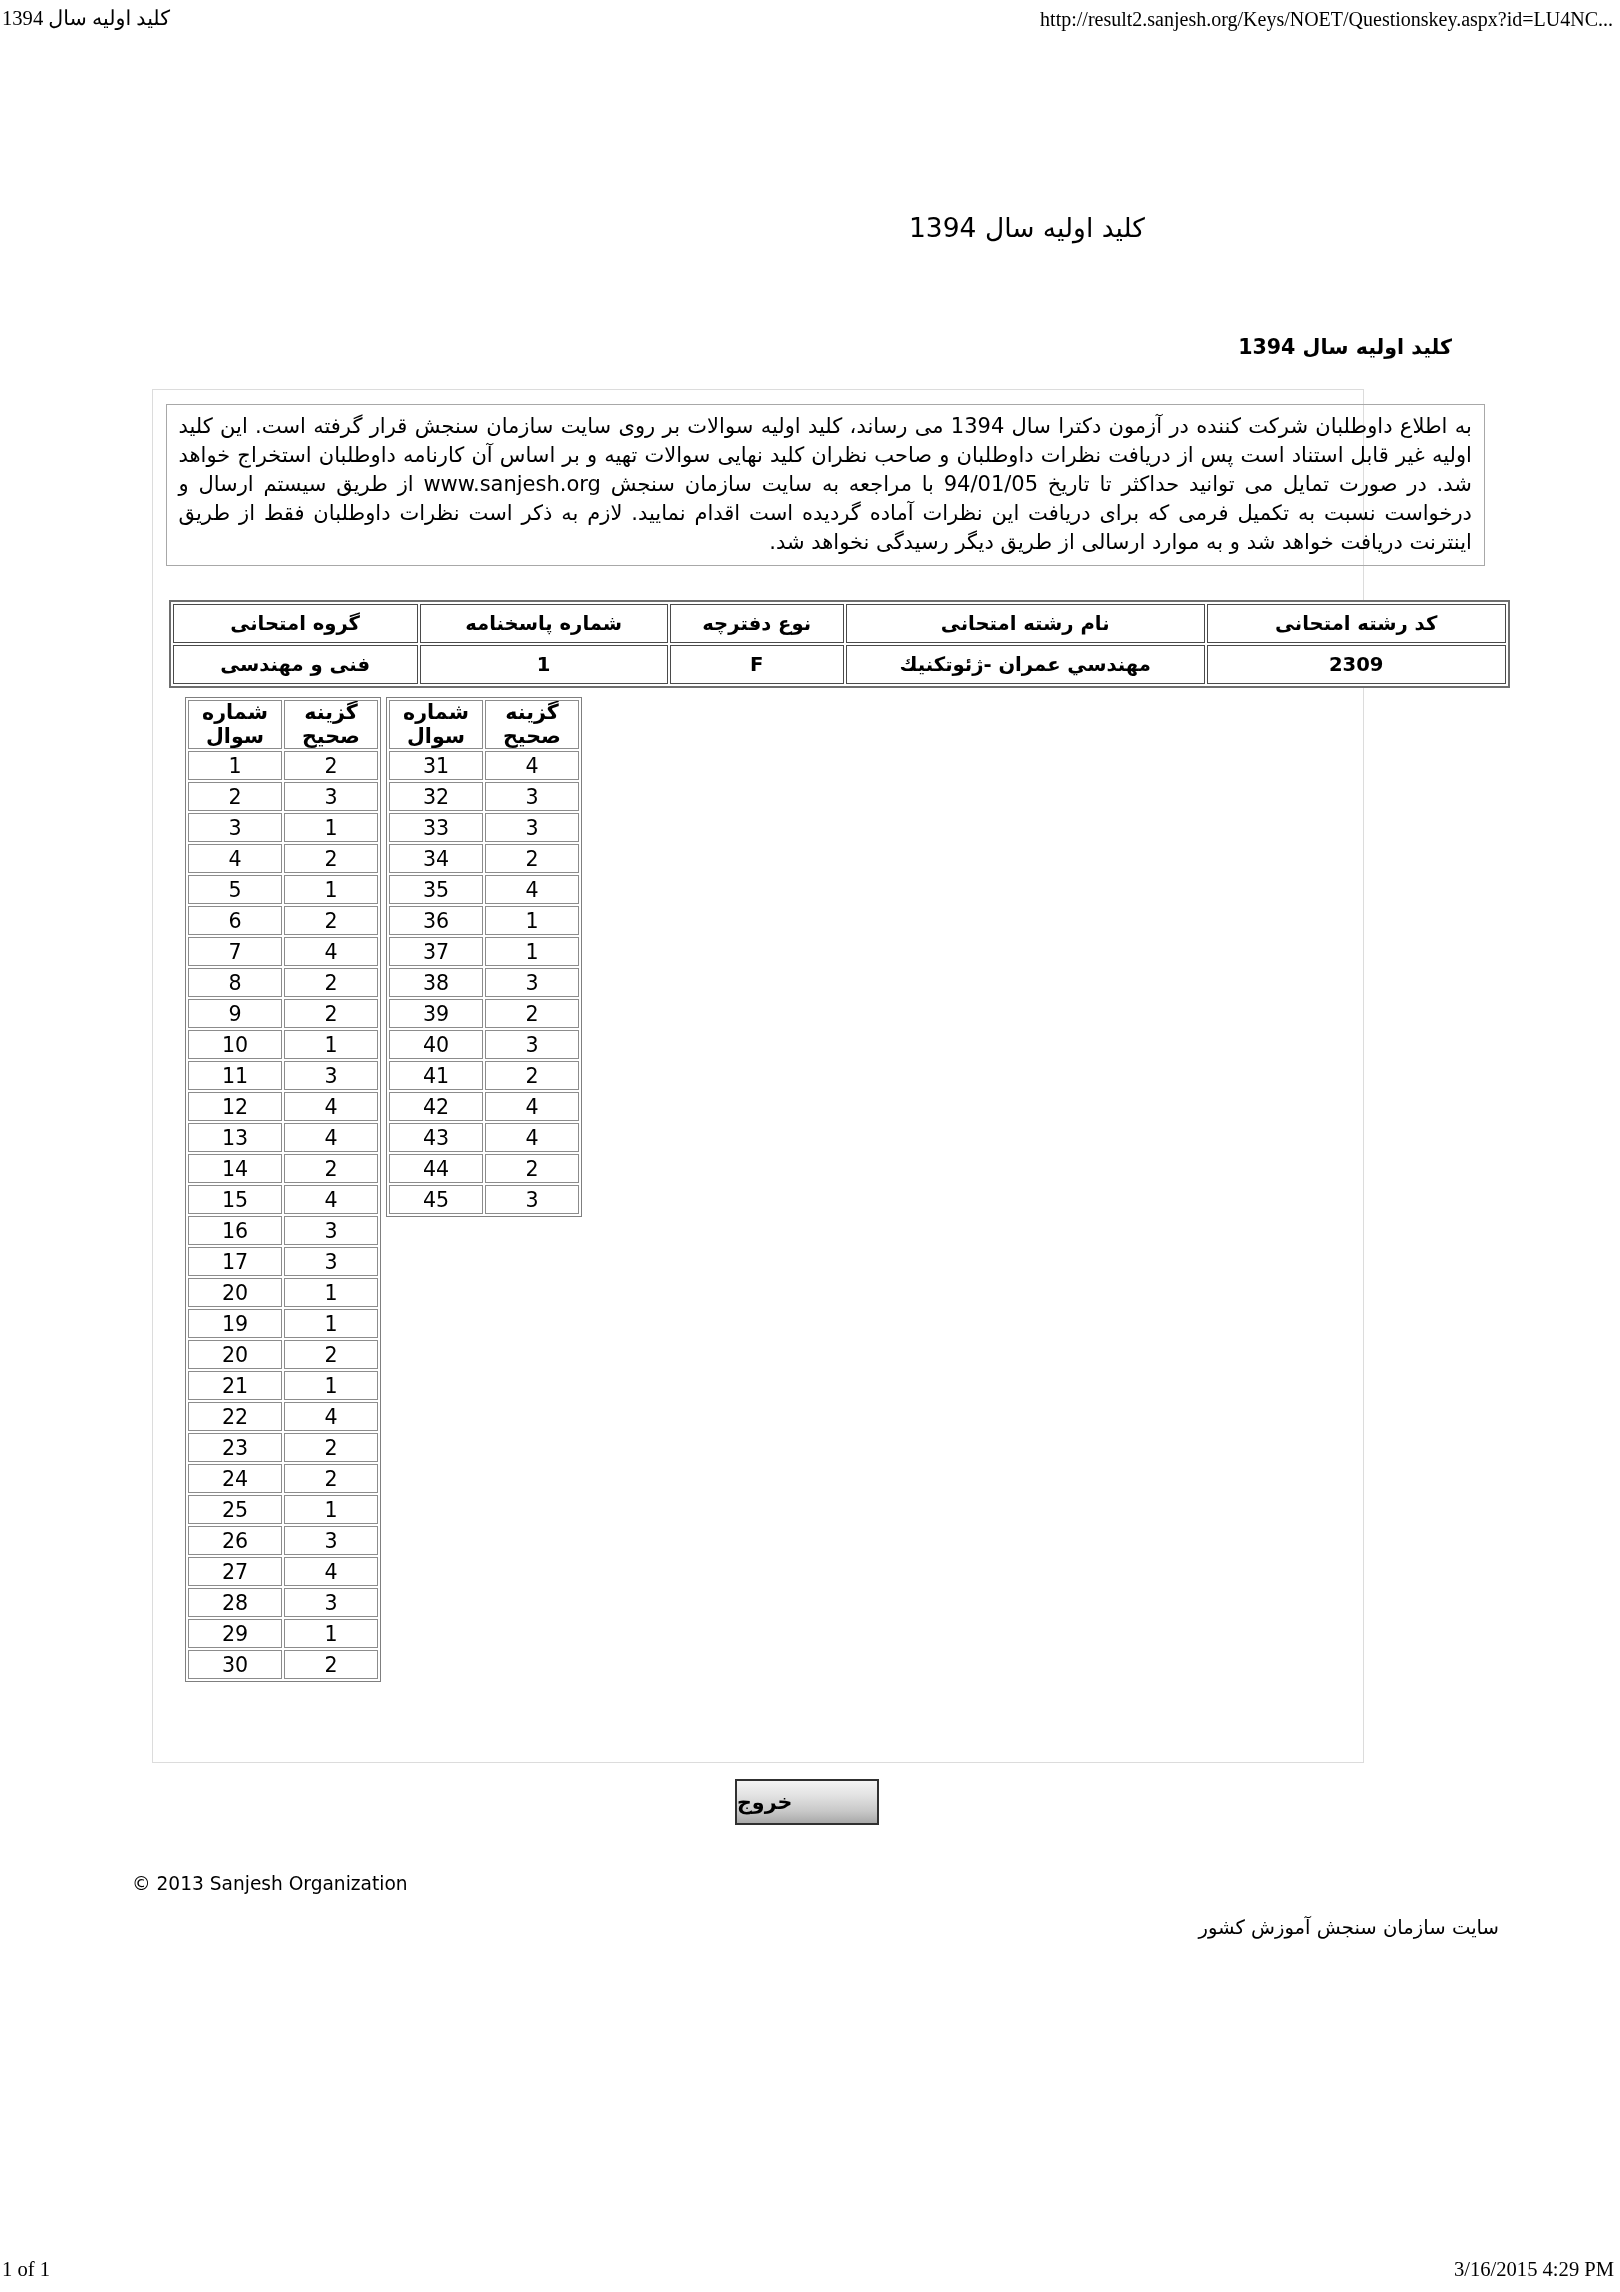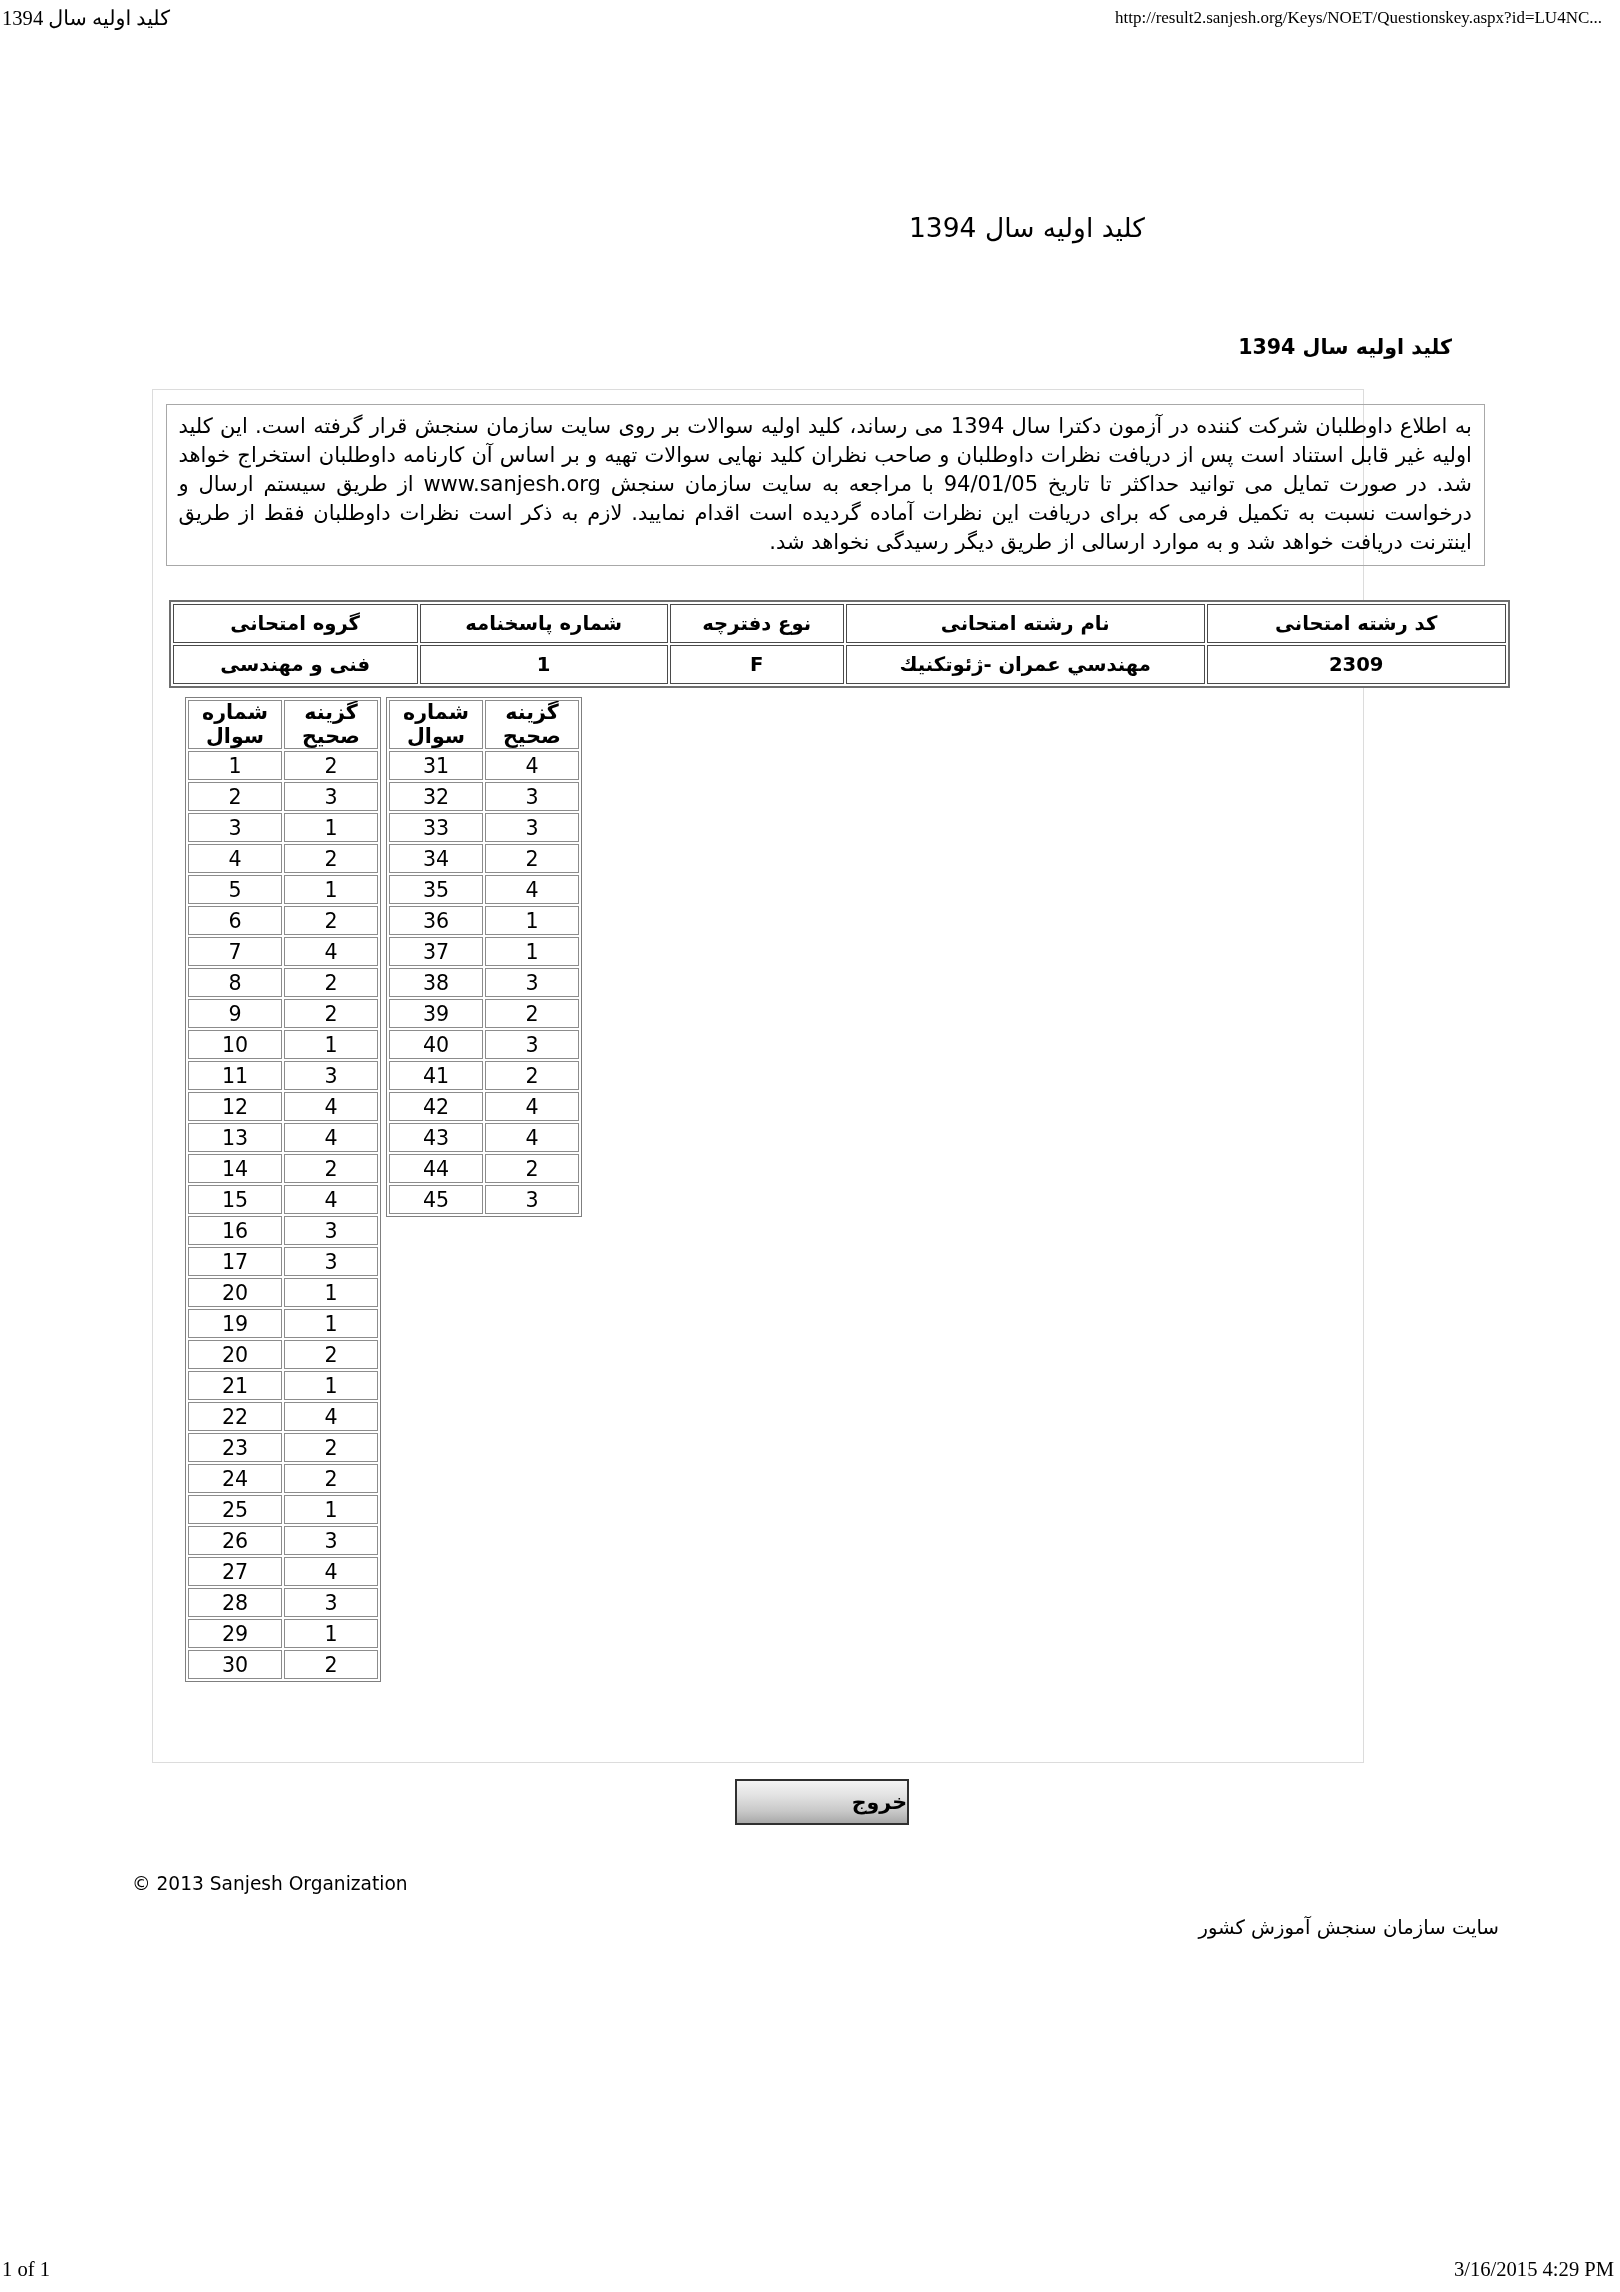--- a/index.html
+++ b/index.html
@@ -5,21 +5,21 @@
   * { margin:0; padding:0; box-sizing:border-box; }
   html,body { background:#fff; }
   .page {
     position:relative; width:1620px; height:2293px; background:#ffffff;
     font-family:"DejaVu Sans","Liberation Sans",sans-serif; color:#000;
     overflow:hidden;
   }
   .serif { font-family:"Liberation Serif","DejaVu Serif",serif; }
 
   .print-hdr-left  { position:absolute; top:5.9px;  left:2px;  font-size:20.6px; direction:rtl; white-space:nowrap; }
-  .print-hdr-url   { position:absolute; top:7.8px;  right:18px; font-size:17px; white-space:nowrap; }
+  .print-hdr-url   { position:absolute; top:7.8px;  right:7px; font-size:20px; white-space:nowrap; }
 
   .page-title {
     position:absolute; top:212px; left:1027px; transform:translateX(-50%);
     font-size:26.5px; direction:rtl; white-space:nowrap;
   }
   .page-subtitle {
     position:absolute; top:335px; right:168px;
     font-size:20.6px; font-weight:bold; direction:rtl; white-space:nowrap;
   }
 
@@ -53,25 +53,25 @@
   .answer-table th, .answer-table td {
     border:1px solid #8c8c8c; text-align:center; vertical-align:middle;
     font-size:20.6px; overflow:hidden;
   }
   .answer-table th { height:49px; font-weight:bold; direction:rtl; line-height:23.5px; }
   .answer-table td { height:29px; }
   .answer-table-1 { left:32px;  top:307px; }
   .answer-table-2 { left:233px; top:307px; }
 
   .exit-button {
-    position:absolute; left:735px; top:1779px; width:174px; height:46px;
+    position:absolute; left:735px; top:1779px; width:144px; height:46px;
     background:linear-gradient(180deg,#f4f4f4 0%,#e2e2e2 35%,#c8c8c8 72%,#a9a9a9 100%);
     border:2px solid #303030; font-weight:bold; font-size:20.6px;
     font-family:"DejaVu Sans","Liberation Sans",sans-serif;
-    text-align:right; line-height:42px; cursor:pointer; direction:rtl;
+    text-align:left; line-height:42px; cursor:pointer; direction:rtl;
   }
 
   .site-footer-left  { position:absolute; left:132px;  top:1873px; font-size:18.6px; white-space:nowrap; }
   .site-footer-right { position:absolute; right:121px; top:1916px; font-size:19.6px; direction:rtl; white-space:nowrap; }
 
   .print-ftr-left  { position:absolute; left:2px;  top:2258px; font-size:20.6px; white-space:nowrap; }
   .print-ftr-right { position:absolute; right:5.9px; top:2258px; font-size:20.6px; white-space:nowrap; }
 </style>
 </head>
 <body>

